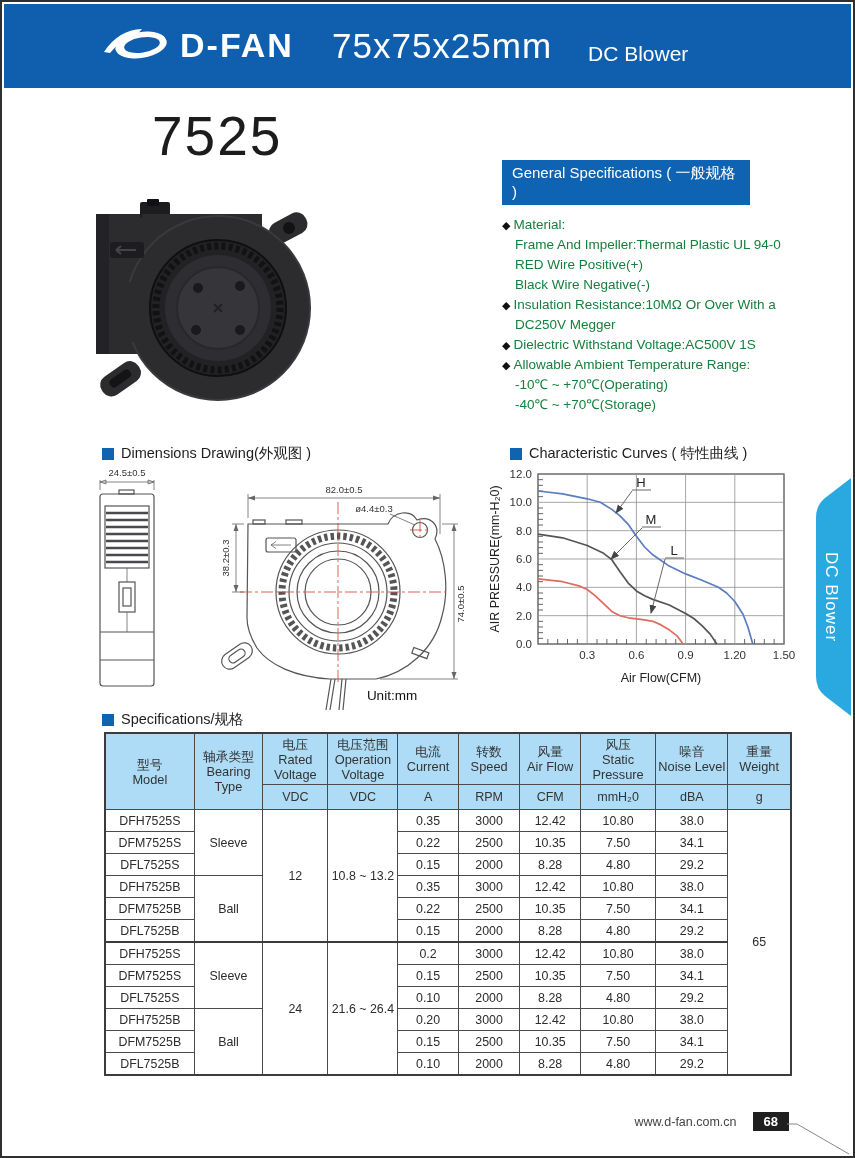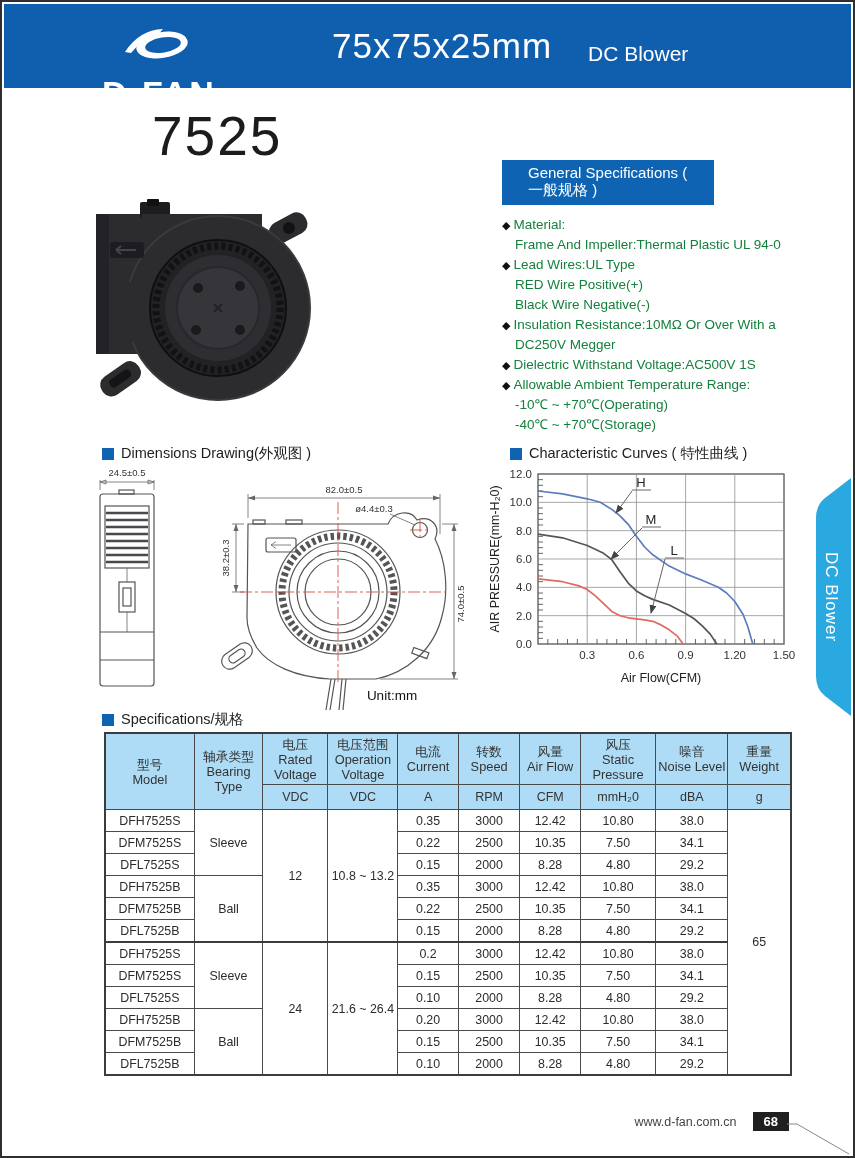--- a/index.html
+++ b/index.html
@@ -1,31 +1,31 @@
 <!DOCTYPE html>
 <html><head>
 <meta charset="utf-8">
 <style>
   html,body{margin:0;padding:0;background:#fff;font-family:"Liberation Sans",sans-serif;}
   .page{position:relative;width:855px;height:1158px;background:#fff;border:2px solid #2f2f2f;box-sizing:border-box;overflow:hidden;}
 
   
   .topbar{position:absolute;left:2px;right:2px;top:2px;height:84px;background:#0f5fae;}
-  .logo{position:absolute;left:98px;top:18px;display:flex;align-items:center;gap:6px;flex-direction:column;}
+  .logo{position:absolute;left:98px;top:18px;display:flex;align-items:center;gap:6px;}
   .brand{color:#fff;font-size:34px;font-weight:bold;letter-spacing:2px;}
   .size-title{position:absolute;left:328px;top:22px;color:#fff;font-size:35px;font-weight:500;letter-spacing:1px;}
   .type-title{position:absolute;left:584px;top:38px;color:#fff;font-size:21px;font-weight:500;}
 
   
   .model-title{position:absolute;left:150px;top:102px;font-size:55px;color:#1c1c1c;font-weight:500;letter-spacing:2px;}
   .product-svg{position:absolute;left:88px;top:180px;}
 
   
   .gen-specs{position:absolute;left:500px;top:158px;width:305px;}
-  .gs-header{background:#0e63b3;color:#fff;font-size:15px;padding:4px 26px 5px;width:212px;box-sizing:border-box;}
+  .gs-header{background:#0e63b3;color:#fff;font-size:15px;padding:4px 10px 5px;width:248px;box-sizing:border-box;}
   .gs-body{margin-top:10px;font-size:13.5px;color:#15803d;line-height:20px;}
   .gs-line{white-space:nowrap;}
   .gs-line.bullet::before{content:"\25C6";font-size:11px;margin-right:3px;color:#111;}
   .gs-line.indent{padding-left:13px;}
 
   
   .sec-head{position:absolute;display:flex;align-items:center;gap:7px;font-size:14.5px;color:#1e1e1e;}
   .sec-head .sq{width:12px;height:12px;background:#0f64b2;flex:0 0 auto;}
 
   
@@ -116,21 +116,20 @@
     <path d="M124,122 l8,8 m-8,0 l8,-8" stroke="#222226" stroke-width="2"></path>
     <rect x="20" y="60" width="34" height="16" rx="3" fill="#1d1d21"></rect>
     <path d="M26,68 h20 m-20,0 l5,-4 m-5,4 l5,4" stroke="#454549" stroke-width="2" fill="none"></path>
   </svg>
 
   <div class="gen-specs">
     <div class="gs-header">General Specifications ( 一般规格 )</div>
     <div class="gs-body">
       <div class="gs-line bullet"><span>Material:</span></div>
       <div class="gs-line indent"><span>Frame And Impeller:Thermal Plastic UL 94-0</span></div>
-      <div class="gs-line bullet"><span>Lead Wires:UL Type</span></div>
       <div class="gs-line indent"><span>RED Wire Positive(+)</span></div>
       <div class="gs-line indent"><span>Black Wire Negative(-)</span></div>
       <div class="gs-line bullet"><span>Insulation Resistance:10MΩ Or Over With a</span></div>
       <div class="gs-line indent"><span>DC250V Megger</span></div>
       <div class="gs-line bullet"><span>Dielectric Withstand Voltage:AC500V 1S</span></div>
       <div class="gs-line bullet"><span>Allowable Ambient Temperature Range:</span></div>
       <div class="gs-line indent"><span>-10℃ ~ +70℃(Operating)</span></div>
       <div class="gs-line indent"><span>-40℃ ~ +70℃(Storage)</span></div>
     </div>
   </div>

